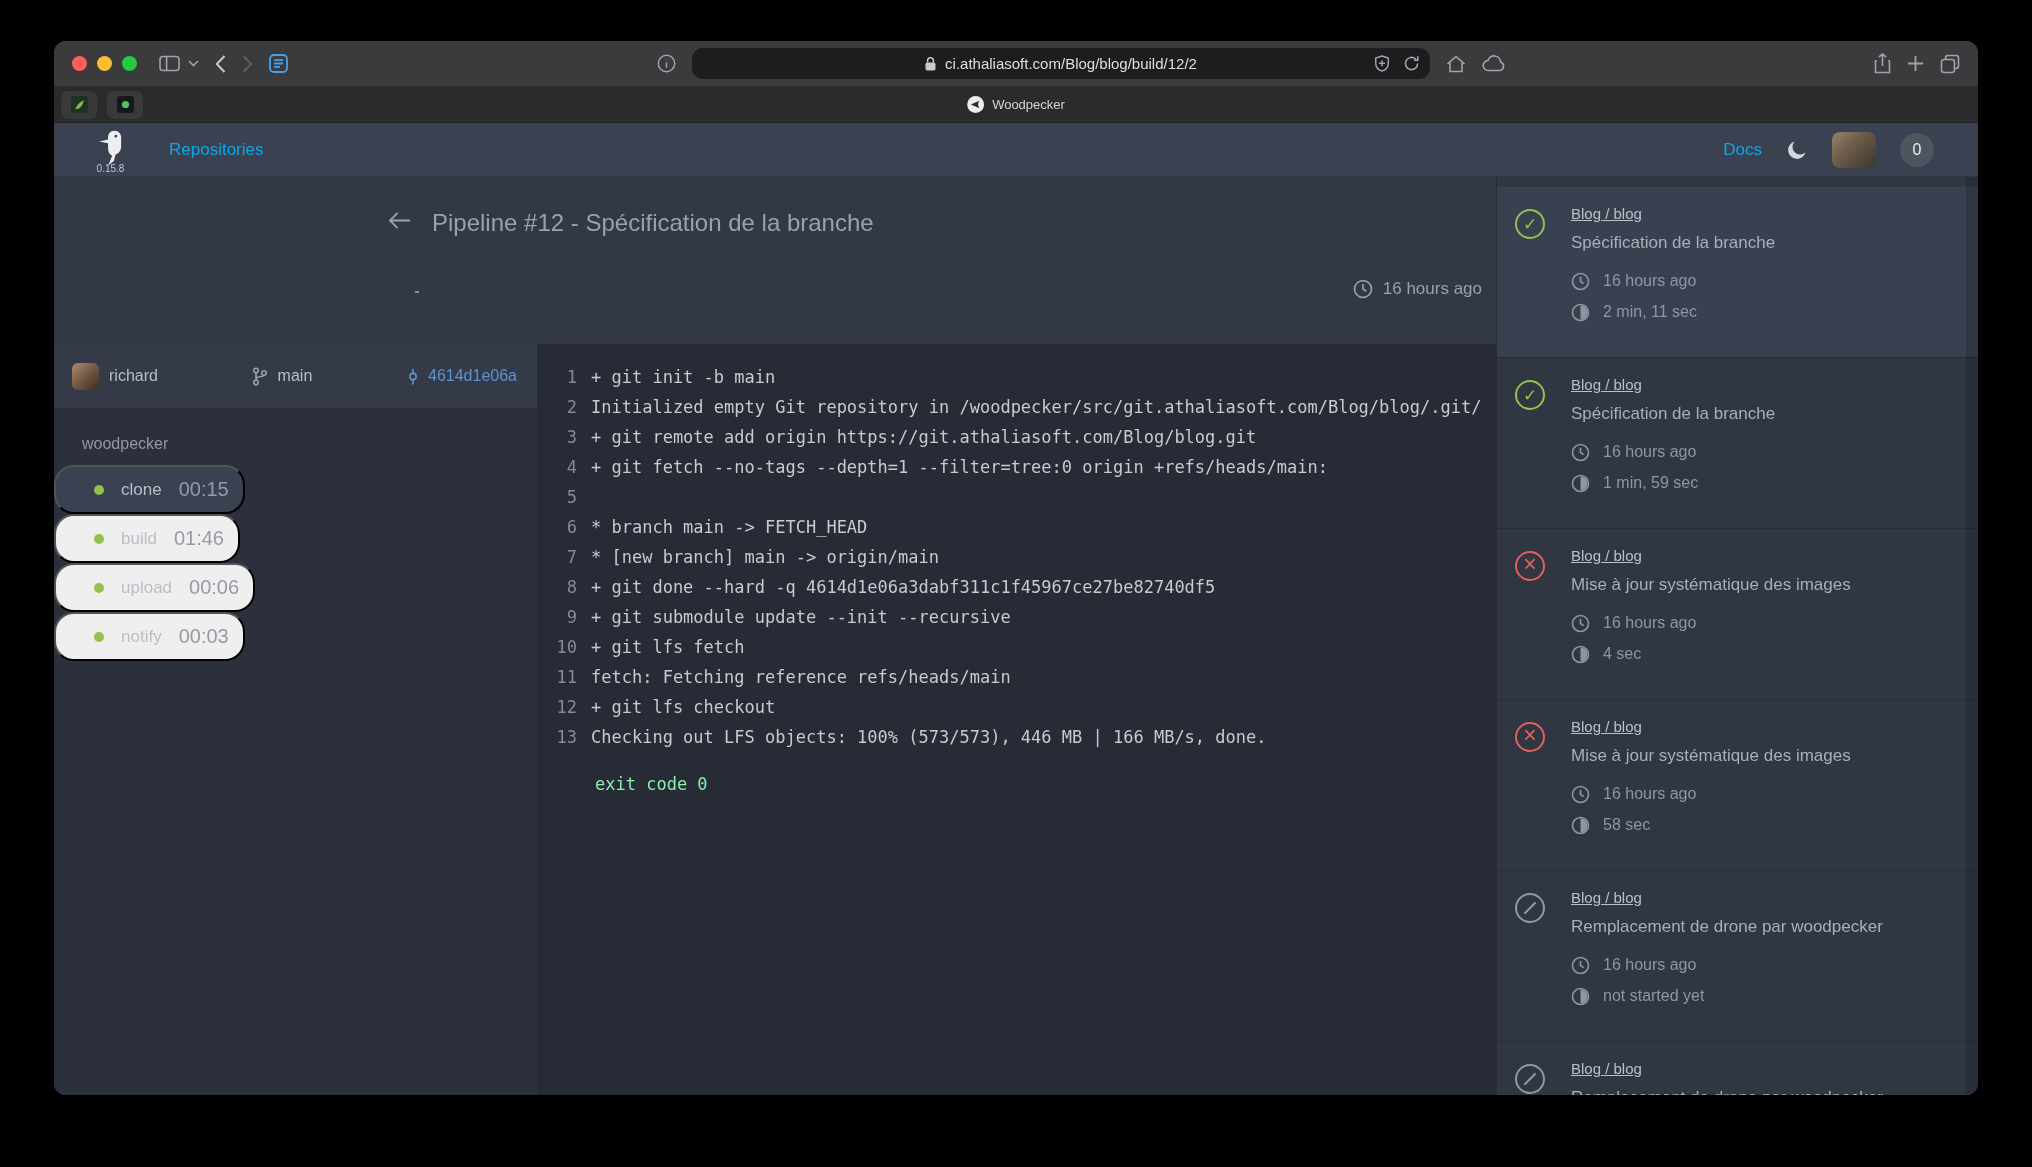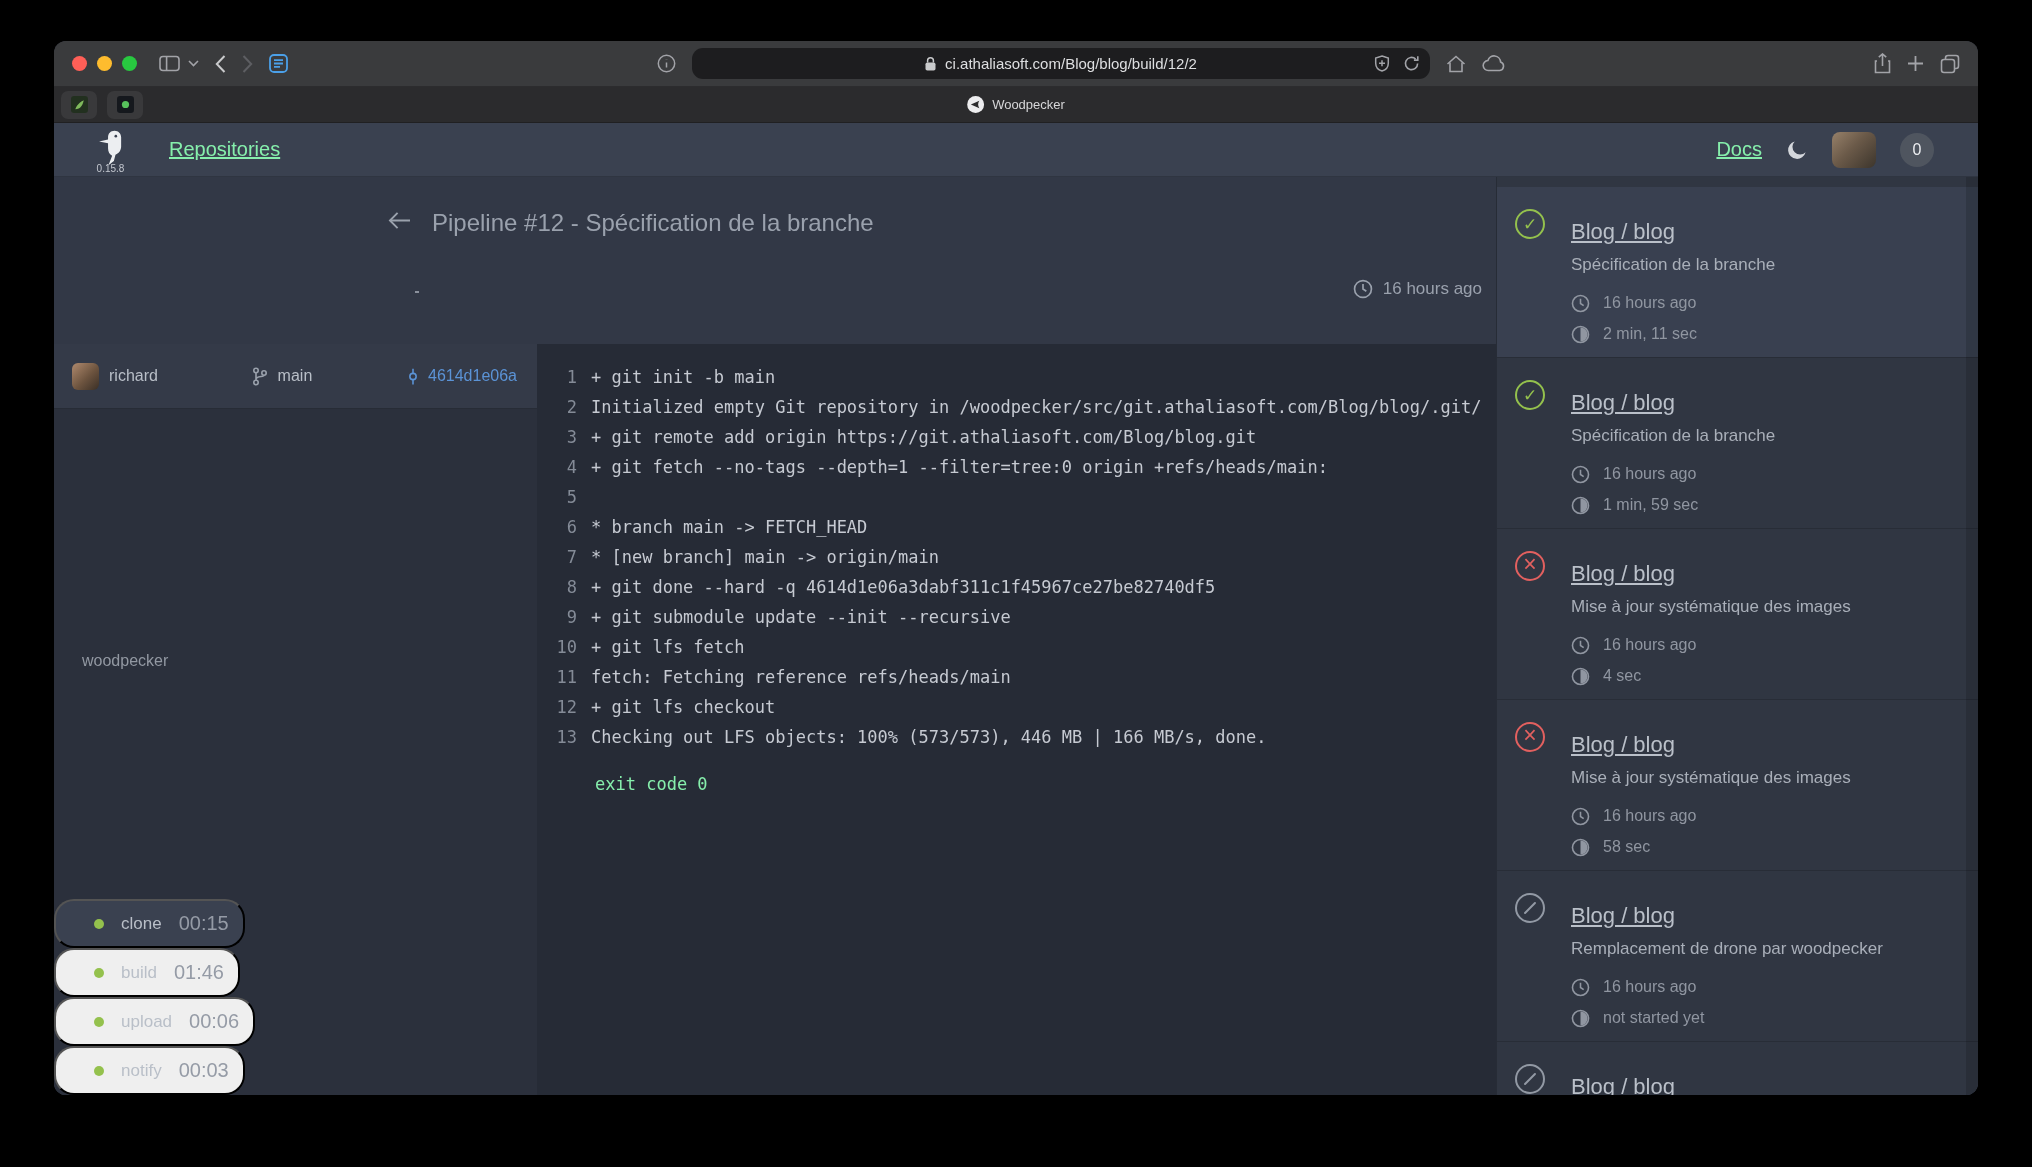--- a/index.html
+++ b/index.html
@@ -25,40 +25,40 @@
     justify-content:center;margin-right:10px;border:none;}
   .centertab{position:absolute;left:50%;top:0;height:100%;transform:translateX(-50%);display:flex;
     align-items:center;gap:8px;color:#d6d6d8;font-size:13px;background:none;border:none;}
 
   
   .page{flex:1;display:flex;flex-direction:column;min-height:0;background:#323846;}
   .navbar{height:54px;background:#3a4150;border-bottom:1px solid rgba(0,0,0,.18);display:flex;
     align-items:center;padding:0 0 0 40px;flex:0 0 auto;color:#c6cad1;}
   .logo-block{display:flex;flex-direction:column;align-items:center;margin-right:42px;margin-top:4px;}
   .version{font-size:10px;color:#c3c7cf;margin-top:-3px;}
-  .nav-link{font-size:20px;color:#86efac;background:none;border:none;text-decoration:underline;}
+  .nav-link{font-size:17px;color:#0ea5e9;background:none;border:none;}
   .nav-right{margin-left:auto;display:flex;align-items:center;gap:24px;padding-right:44px;}
   .avatar{width:44px;height:36px;border-radius:8px;border:none;
     background:linear-gradient(135deg,#97816a 0%,#6b5a49 45%,#3c352c 100%);}
   .count-badge{width:34px;height:34px;border-radius:50%;background:#4f555f;color:#eceef1;font-size:16px;
     display:flex;align-items:center;justify-content:center;border:none;}
 
   .page-body{flex:1;display:flex;min-height:0;}
   .main-col{width:1442px;flex:0 0 auto;display:flex;flex-direction:column;min-width:0;}
   .build-header{height:167px;position:relative;flex:0 0 auto;}
   .bh-back{position:absolute;left:333px;top:33px;background:none;border:none;}
   .bh-title{position:absolute;left:378px;top:32px;font-size:24px;color:#9aa1ad;font-weight:400;white-space:nowrap;}
   .bh-tabs{position:absolute;left:361px;top:100px;display:flex;gap:78px;}
   .bh-tab{font-size:17px;color:#9096a2;background:none;border:none;padding:0 2px 14px 2px;}
   .bh-tab.active{color:#c5cad3;border-bottom:2px solid #8b919d;}
   .bh-time{position:absolute;right:14px;top:102px;display:flex;align-items:center;gap:10px;
     color:#9aa1ad;font-size:17px;}
 
   .panels{flex:1;display:flex;min-height:0;}
-  .task-panel{width:483px;flex:0 0 auto;background:#2b303c;display:flex;flex-direction:column;justify-content:space-between;}
+  .task-panel{width:483px;flex:0 0 auto;background:#2b303c;display:flex;flex-direction:column;}
   .meta-row{height:65px;background:#343a48;border-bottom:1px solid #272c36;display:flex;align-items:center;
     justify-content:space-between;padding:0 20px 0 18px;flex:0 0 auto;}
   .meta-item{display:flex;align-items:center;gap:10px;color:#b9bfc8;font-size:16px;}
   .meta-avatar{width:27px;height:27px;border-radius:6px;
     background:linear-gradient(135deg,#b08a6e 0%,#6d543f 55%,#3a2f26 100%);}
   .commit-link{color:var(--blue);background:none;border:none;font-size:16px;display:flex;align-items:center;gap:8px;}
   .group-label{padding:26px 0 12px 28px;color:#9298a2;font-size:16px;}
   .step-row{height:49px;display:flex;align-items:center;padding:0 14px 0 38px;gap:17px;
     font-size:17px;color:#b9bfc8;border-radius:20px;}
   .step-row.selected{background:#3a4150;}
@@ -81,21 +81,21 @@
   .entry-icon{margin-top:8px;flex:0 0 auto;}
   .status-circle{width:30px;height:30px;border-radius:50%;border:2px solid #9299a4;color:#9299a4;
     display:flex;align-items:center;justify-content:center;}
   .status-circle.st-success{border-color:var(--green);color:var(--green);}
   .status-circle.st-failure{border-color:var(--red);color:var(--red);}
   .status-circle.st-success::after{content:"\2713";font-size:17px;font-weight:bold;}
   .status-circle.st-failure::after{content:"\00d7";font-size:23px;line-height:1;margin-top:-3px;}
   .status-circle.st-pending::after{content:"";width:16px;height:2px;border-radius:1px;background:currentColor;
     transform:rotate(-45deg);}
   .entry-body{min-width:0;}
-  .entry-repo{display:inline-block;font-size:22px;color:#bac0c9;text-decoration:underline;margin-top:18px;
+  .entry-repo{display:inline-block;font-size:15px;color:#bac0c9;text-decoration:underline;margin-top:4px;
     background:none;border:none;padding:0;}
   .entry-msg{font-size:17px;color:#a9afb9;margin-top:10px;white-space:nowrap;}
   .entry-meta{display:flex;align-items:center;gap:13px;color:#9096a1;font-size:16px;height:24px;}
   .entry-meta.m1{margin-top:16px;}
   .entry-meta.m2{margin-top:7px;}
   svg{display:block;}
 </style>
 </head>
 <body>
 

